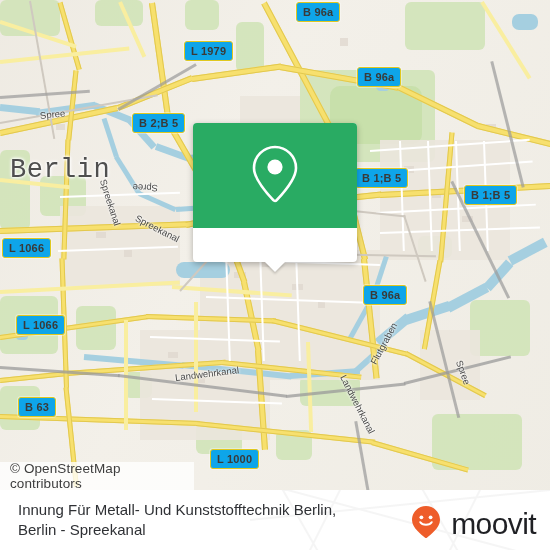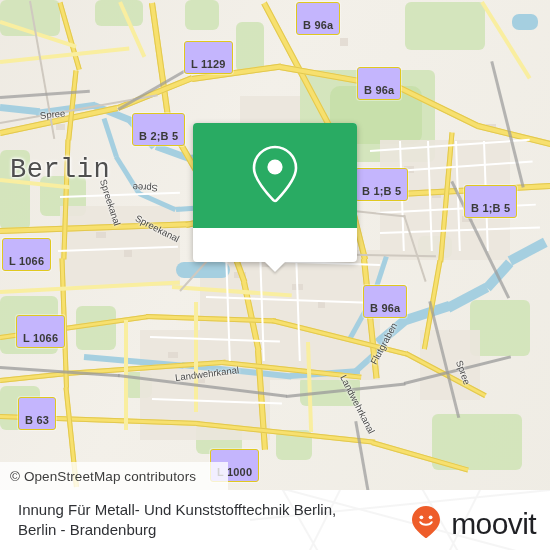--- a/index.html
+++ b/index.html
@@ -31,28 +31,28 @@
   .rd{position:absolute;transform-origin:0 50%;}
   .rd-prim{background:#f7e06e;border-top:1px solid #e2c84f;border-bottom:1px solid #e2c84f;box-sizing:border-box;}
   .rd-sec{background:#f9eea0;}
   .rd-min{background:#ffffff;}
   .rd-rail{background:#9a9a9a;}
   .rd-path{background:#cfc9c0;}
 
   
   .shield{
     position:absolute;
-    background:#c4b5fd;
+    background:#0ea5e9;
     border:1.6px solid #e0c81f;
     border-radius:3px;
     color:#3a3a38;
     font-size:11px;
     font-weight:bold;
     letter-spacing:.2px;
-    padding:16px 6px 2px 6px;
+    padding:3px 6px 2px 6px;
     line-height:13px;
     white-space:nowrap;
     box-shadow:0 0 0 1px rgba(255,255,255,.35);
     font-family:"Liberation Sans", sans-serif;
   }
   
   .placelbl{
     position:absolute;color:#5b5b5b;white-space:nowrap;
     font-family:Liberation Mono, monospace;
     text-shadow:0 0 3px #fff,0 0 3px #fff,0 0 4px #fff;
@@ -83,21 +83,21 @@
   #card-label{font-size:16px;color:#3f3f3f;letter-spacing:.1px;}
   #card-arrow{
     position:absolute;left:50%;bottom:-10px;margin-left:-10px;
     width:0;height:0;border-left:10px solid transparent;border-right:10px solid transparent;
     border-top:10px solid #fff;
     filter:drop-shadow(0 2px 1px rgba(0,0,0,.18));
   }
 
   
   #attrib{
-    position:absolute;left:0;top:462px;width:228px;height:28px;
+    position:absolute;left:0;top:462px;width:194px;height:28px;
     background:rgba(255,255,255,.78);
     display:flex;align-items:center;
   }
   #attrib-text{font-size:13.5px;color:#3d3d3d;padding-left:10px;letter-spacing:.1px;}
 
   
   #footer{
     position:absolute;left:0;top:490px;width:550px;height:60px;
     background:#fff;display:flex;align-items:center;overflow:hidden;
   }
@@ -284,21 +284,21 @@
     <div class="rd rd-rail" style="left:452px;top:180px;width:130px;height:2.5px;transform:rotate(64deg);opacity:.7;"></div>
     <div class="rd rd-rail" style="left:492px;top:60px;width:130px;height:2.5px;transform:rotate(76deg);opacity:.7;"></div>
     <div class="rd rd-rail" style="left:118px;top:108px;width:90px;height:2.5px;transform:rotate(-30deg);opacity:.7;"></div>
     <div class="rd rd-rail" style="left:0px;top:96px;width:90px;height:2.5px;transform:rotate(-4deg);opacity:.7;"></div>
     <div class="rd rd-rail" style="left:356px;top:420px;width:80px;height:2.5px;transform:rotate(80deg);opacity:.7;"></div>
 
     <div id="city-label" class="placelbl city" style="left:10px;top:155px;">Berlin</div>
 
     <div id="shield-layer">
         <div class="shield" style="left: 296px; top: 2px;">B 96a</div>
-        <div class="shield" style="left: 184px; top: 41px;">L 1129</div>
+        <div class="shield" style="left: 184px; top: 41px;">L 1979</div>
         <div class="shield" style="left: 357px; top: 67px;">B 96a</div>
         <div class="shield" style="left: 132px; top: 113px;">B 2;B 5</div>
         <div class="shield" style="left: 355px; top: 168px;">B 1;B 5</div>
         <div class="shield" style="left: 464px; top: 185px;">B 1;B 5</div>
         <div class="shield" style="left: 2px; top: 238px;">L 1066</div>
         <div class="shield" style="left: 363px; top: 285px;">B 96a</div>
         <div class="shield" style="left: 16px; top: 315px;">L 1066</div>
         <div class="shield" style="left: 18px; top: 397px;">B 63</div>
         <div class="shield" style="left: 210px; top: 449px;">L 1000</div>
       </div>
@@ -332,21 +332,21 @@
 
   <div id="footer">
     <svg id="footer-watermark" viewBox="0 0 300 140" preserveAspectRatio="none">
       <g stroke="#555" stroke-width="2" fill="none">
         <path d="M10 0 L90 140 M110 0 L40 140 M150 0 L230 140 M250 0 L180 140 M0 70 L300 40 M0 30 L300 110"></path>
       </g>
     </svg>
 
     <div id="footer-title">
       <div>Innung Für Metall- Und Kunststofftechnik Berlin,</div>
-      <div>Berlin - Brandenburg</div>
+      <div>Berlin - Spreekanal</div>
     </div>
 
     <div id="brand">
       <span>
         <svg width="30" height="34" viewBox="0 0 30 34" aria-hidden="true">
           <path d="M15 1 C7.3 1 1 7.3 1 15 C1 23 11 30 14.1 32.7 C14.6 33.1 15.4 33.1 15.9 32.7 C19 30 29 23 29 15 C29 7.3 22.7 1 15 1 Z" fill="#ee5d2a"></path>
           <circle cx="10.4" cy="12.3" r="1.9" fill="#ffffff"></circle>
           <circle cx="19.6" cy="12.3" r="1.9" fill="#ffffff"></circle>
           <path d="M9.3 17.2 C11.3 20.6 18.7 20.6 20.7 17.2" stroke="#ffffff" stroke-width="2" fill="none" stroke-linecap="round"></path>
         </svg>

